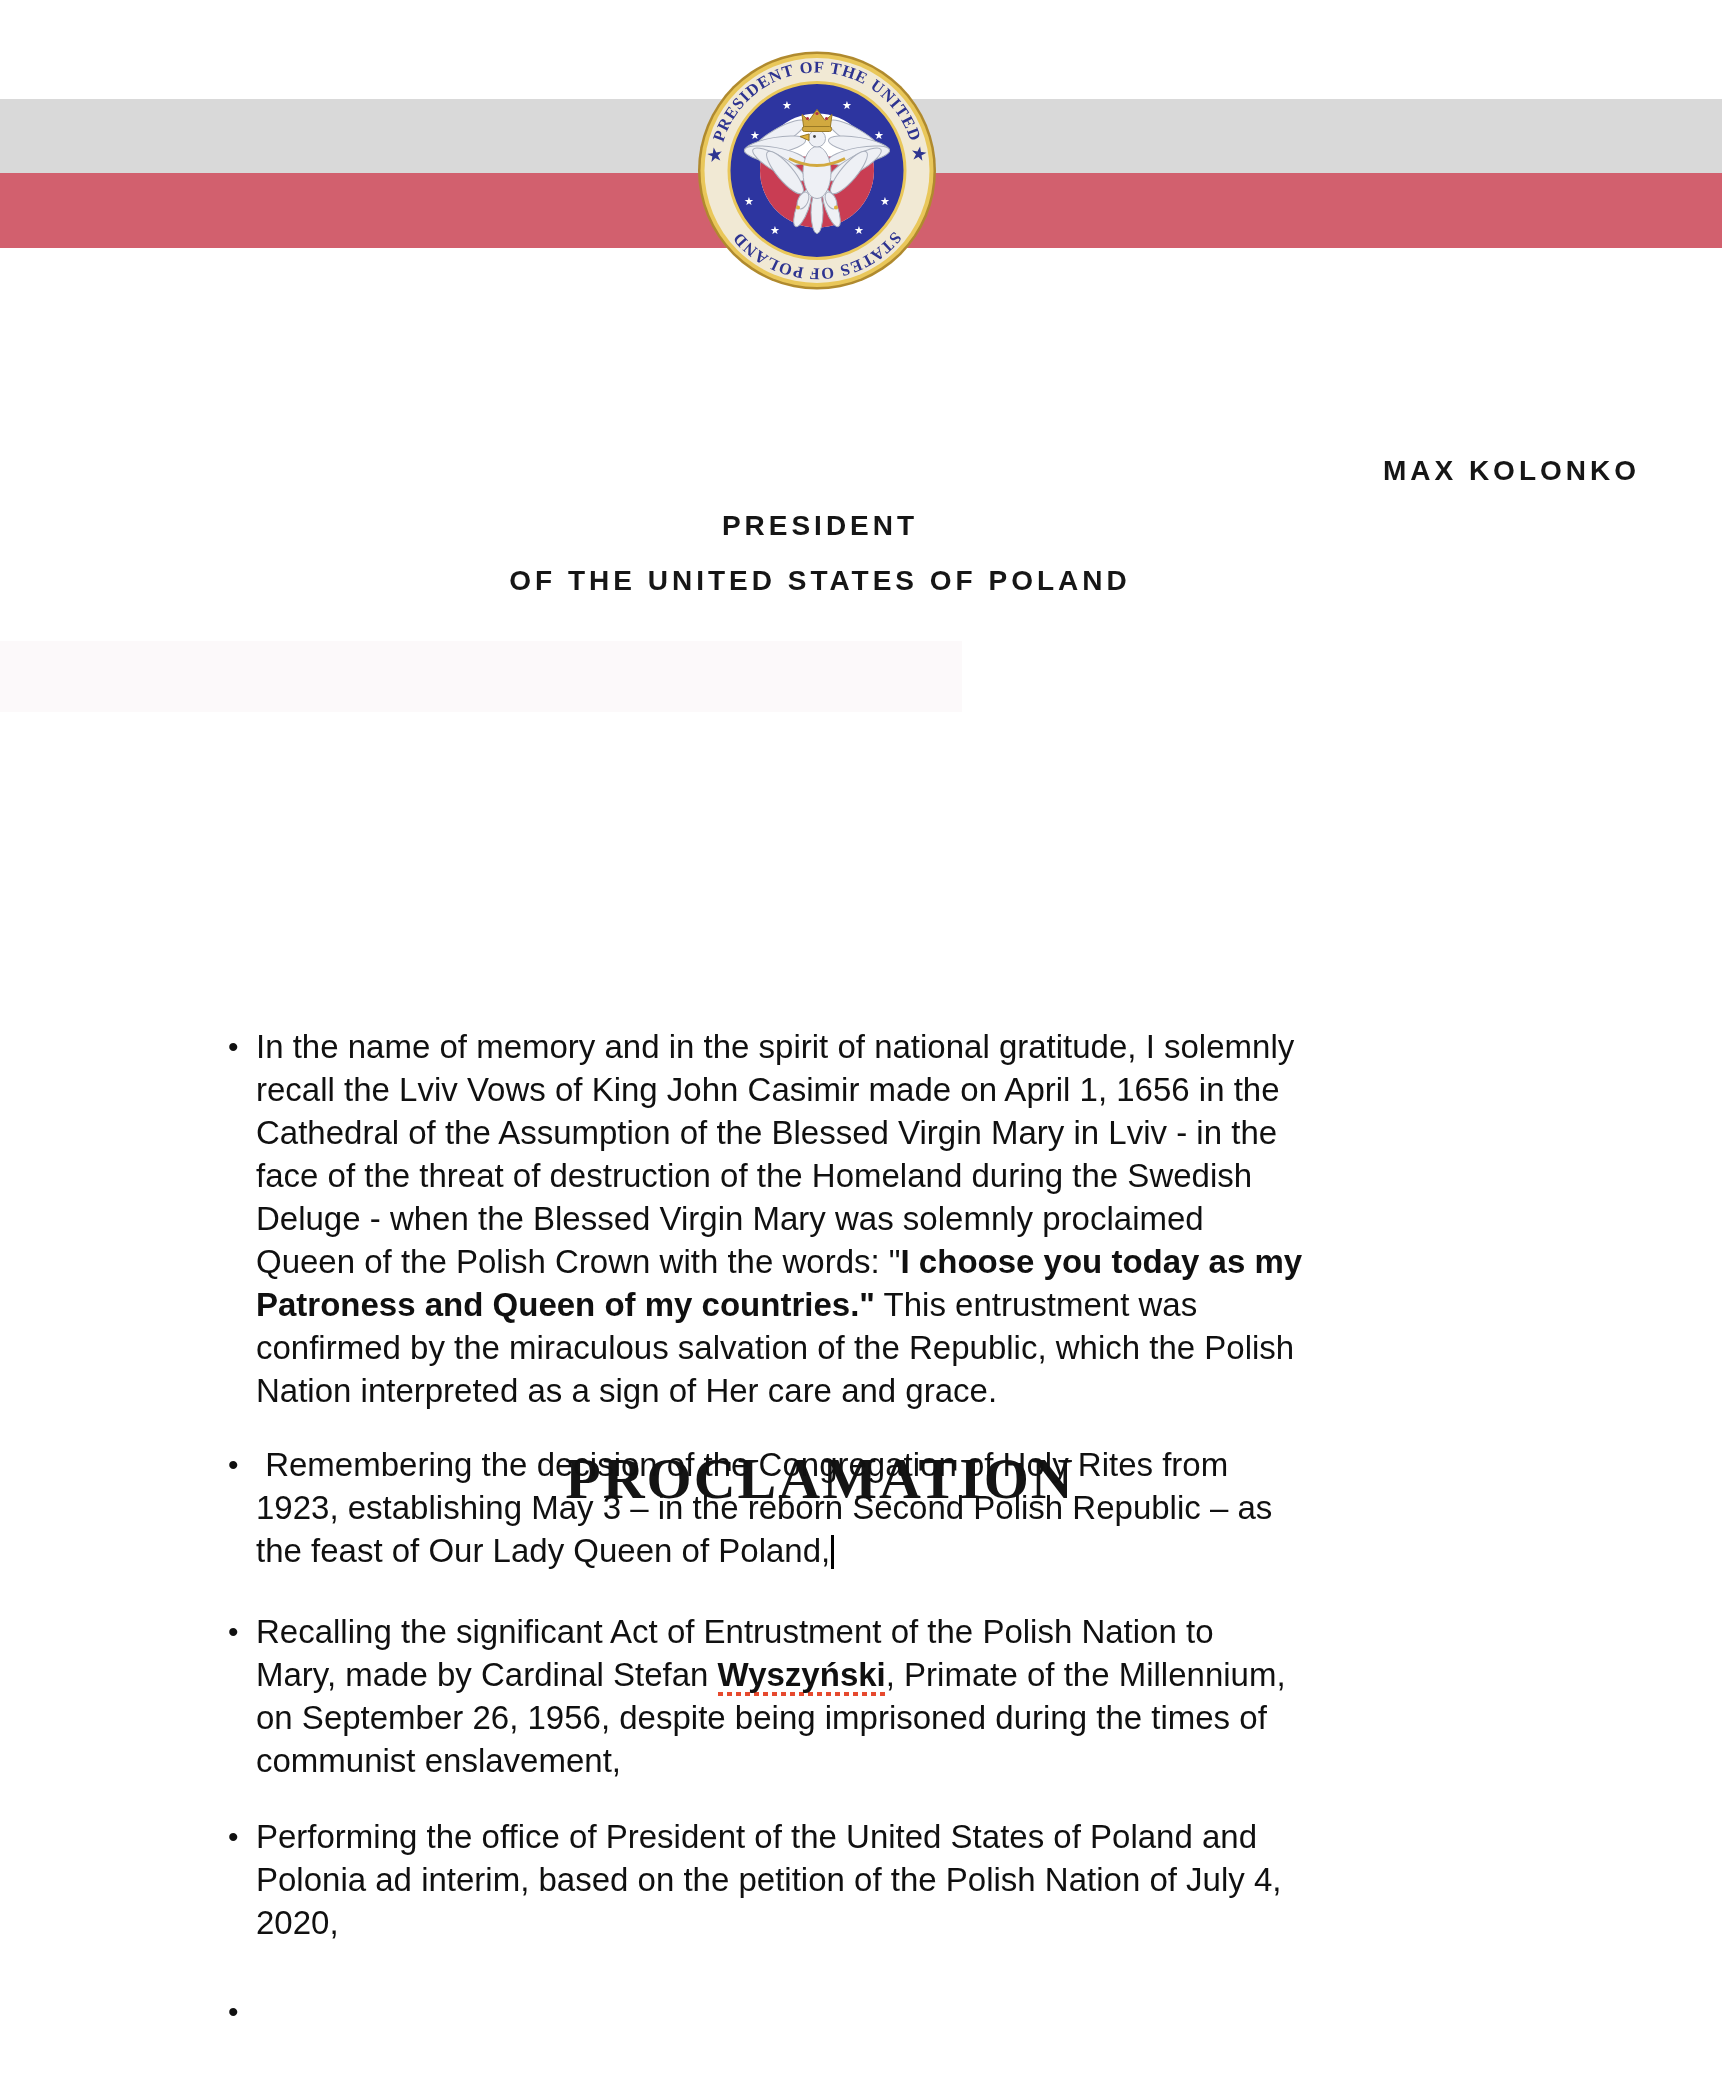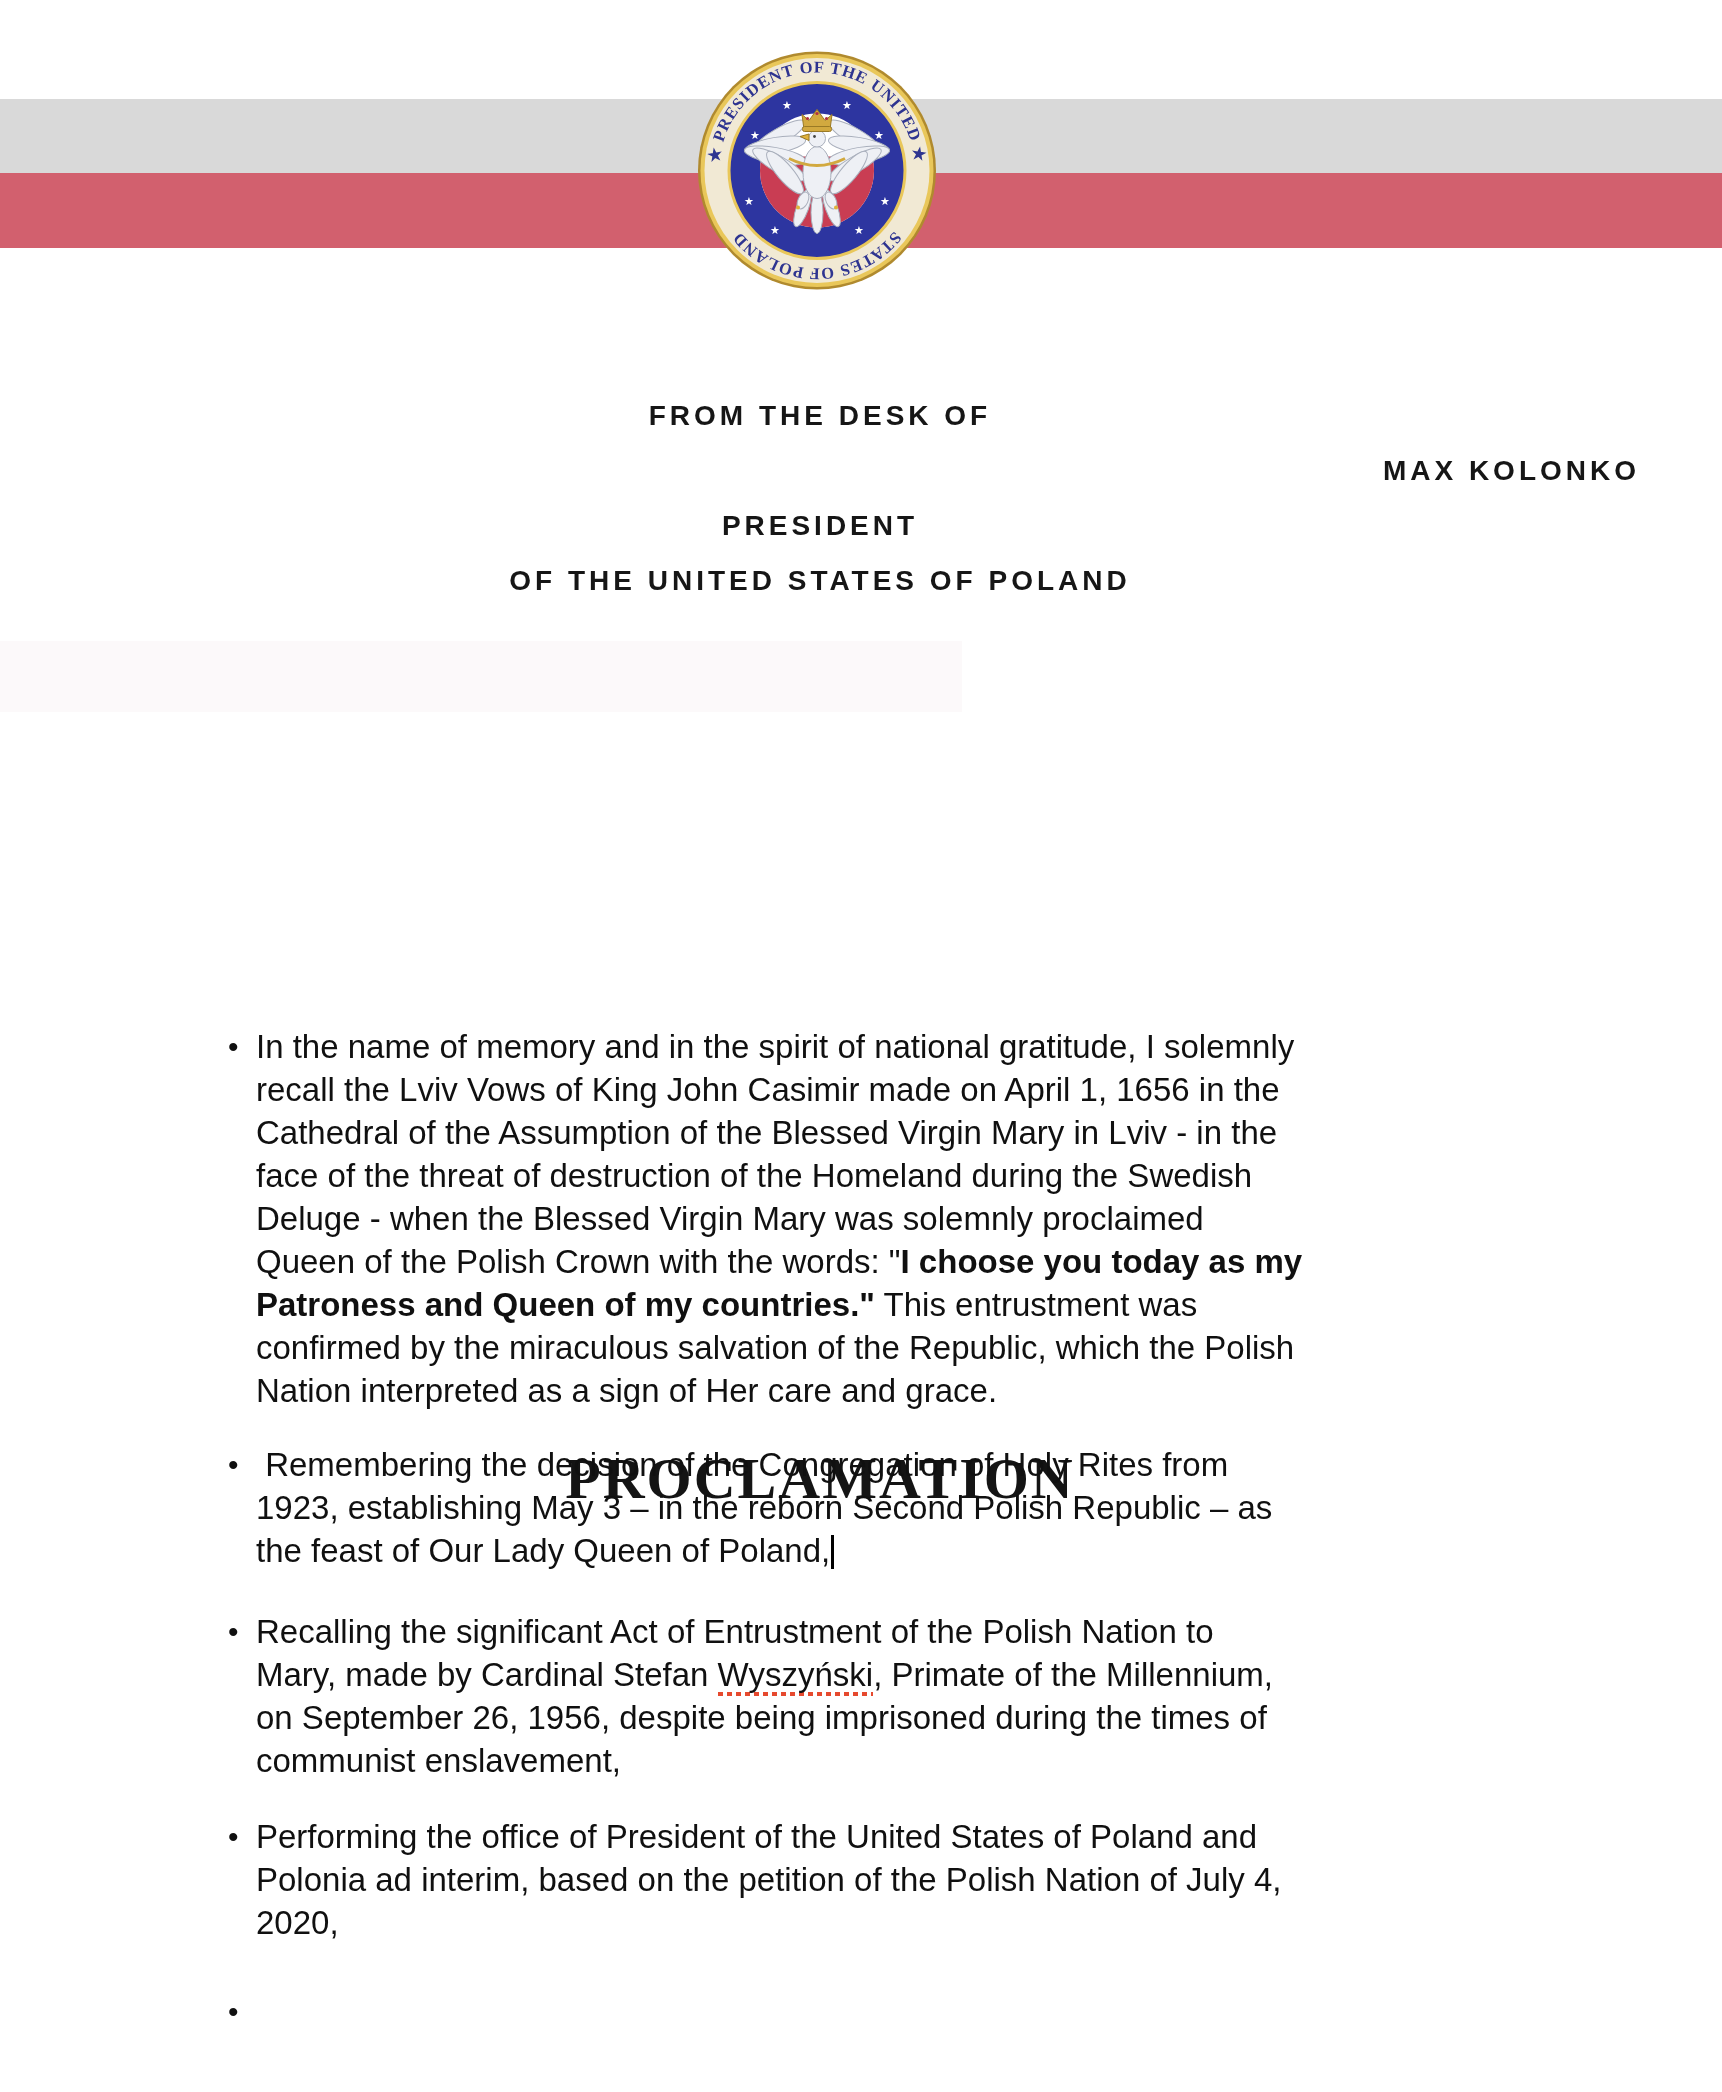--- a/index.html
+++ b/index.html
@@ -63,20 +63,21 @@
     font-size:30px;line-height:43px;color:#101010;
   }
   #bullet-list li:nth-child(1){margin-bottom:31px;}
   #bullet-list li:nth-child(2){margin-bottom:38px;}
   #bullet-list li:nth-child(3){margin-bottom:33px;}
   #bullet-list li:nth-child(4){margin-bottom:46px;}
   #bullet-list span.bold{font-weight:bold;}
   #bullet-list span.spellcheck{
     background:repeating-linear-gradient(90deg,#e6492e 0 5px,transparent 5px 9px) bottom/100% 4px no-repeat;
     padding-bottom:3px;
+    font-weight:bold;
   }
   .caret{
     display:inline-block;width:3px;height:34px;
     background:#000;vertical-align:text-bottom;margin-left:1px;
   }
 </style>
 </head>
 <body>
 
 <div id="canvas">
@@ -167,21 +168,20 @@
           <rect x="105.5" y="76" width="29" height="5" rx="2" fill="#d2a93f"></rect>
           <circle cx="110.5" cy="68" r="1.6" fill="#b03040" stroke="none"></circle>
           <circle cx="120" cy="63" r="1.6" fill="#b03040" stroke="none"></circle>
           <circle cx="129.5" cy="68" r="1.6" fill="#b03040" stroke="none"></circle>
         </g>
       </g>
     </svg>
   </div>
 
   <div class="center-col" style="top:0;height:660px;">
-    <div id="lh1" class="lh-line">FROM THE DESK OF</div>
     <div id="lh2" class="lh-line">MAX KOLONKO</div>
     <div id="lh3" class="lh-line">PRESIDENT</div>
     <div id="lh4" class="lh-line">OF THE UNITED STATES OF POLAND</div>
   </div>
 
   <div class="center-col" style="top:706px;height:120px;">
     <div id="title">PROCLAMATION</div>
   </div>
 
 

